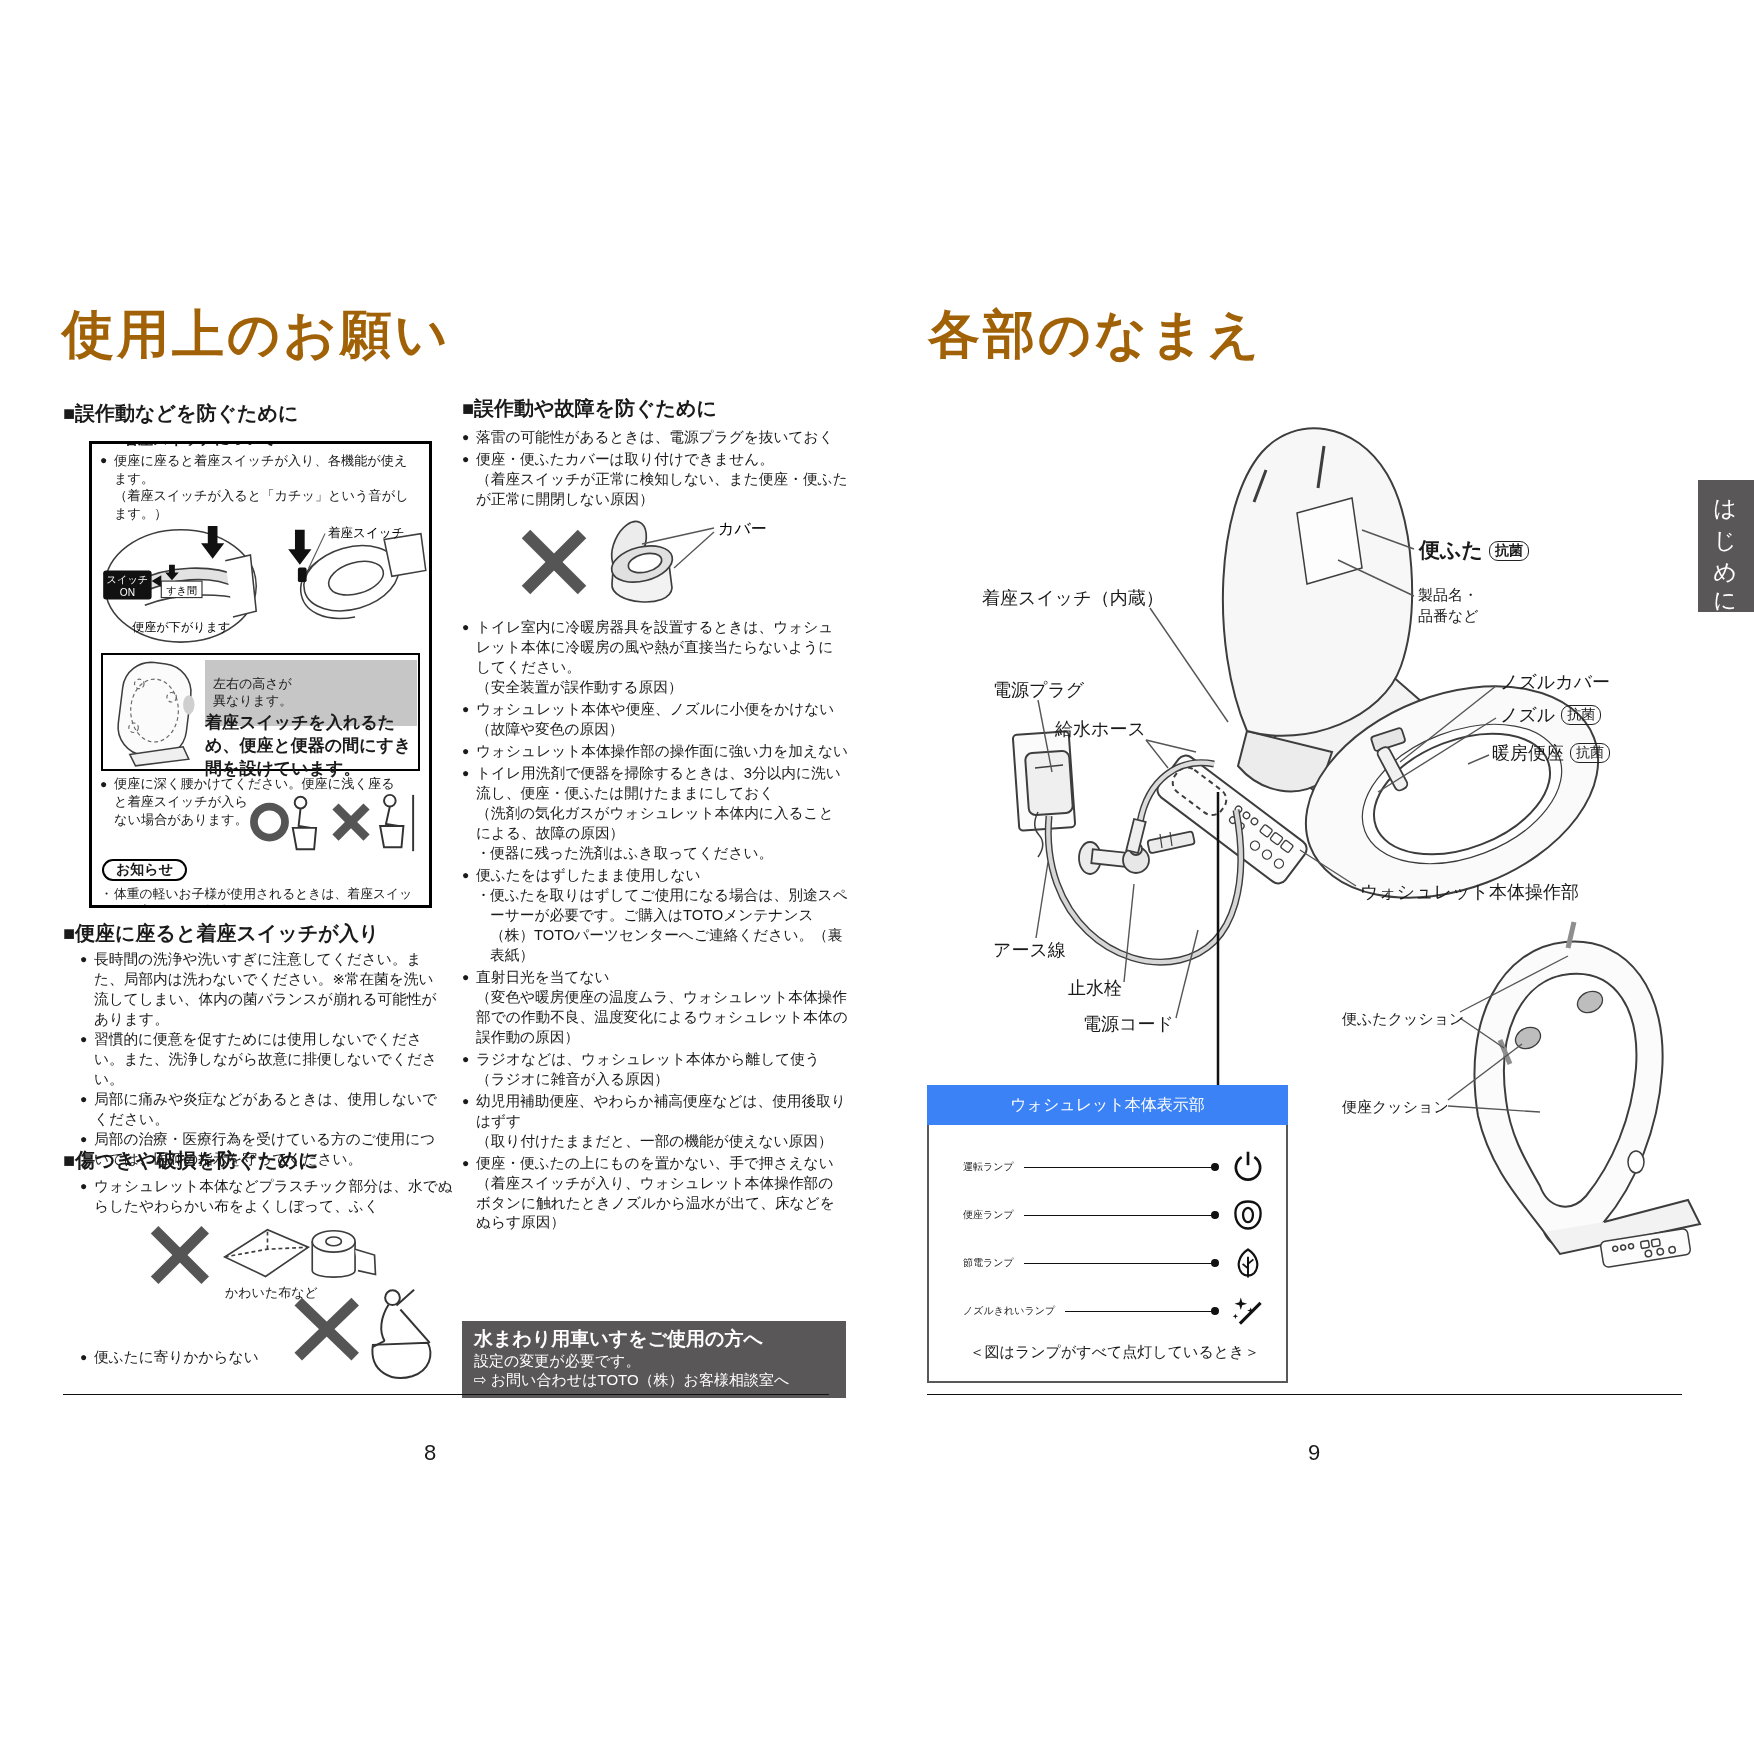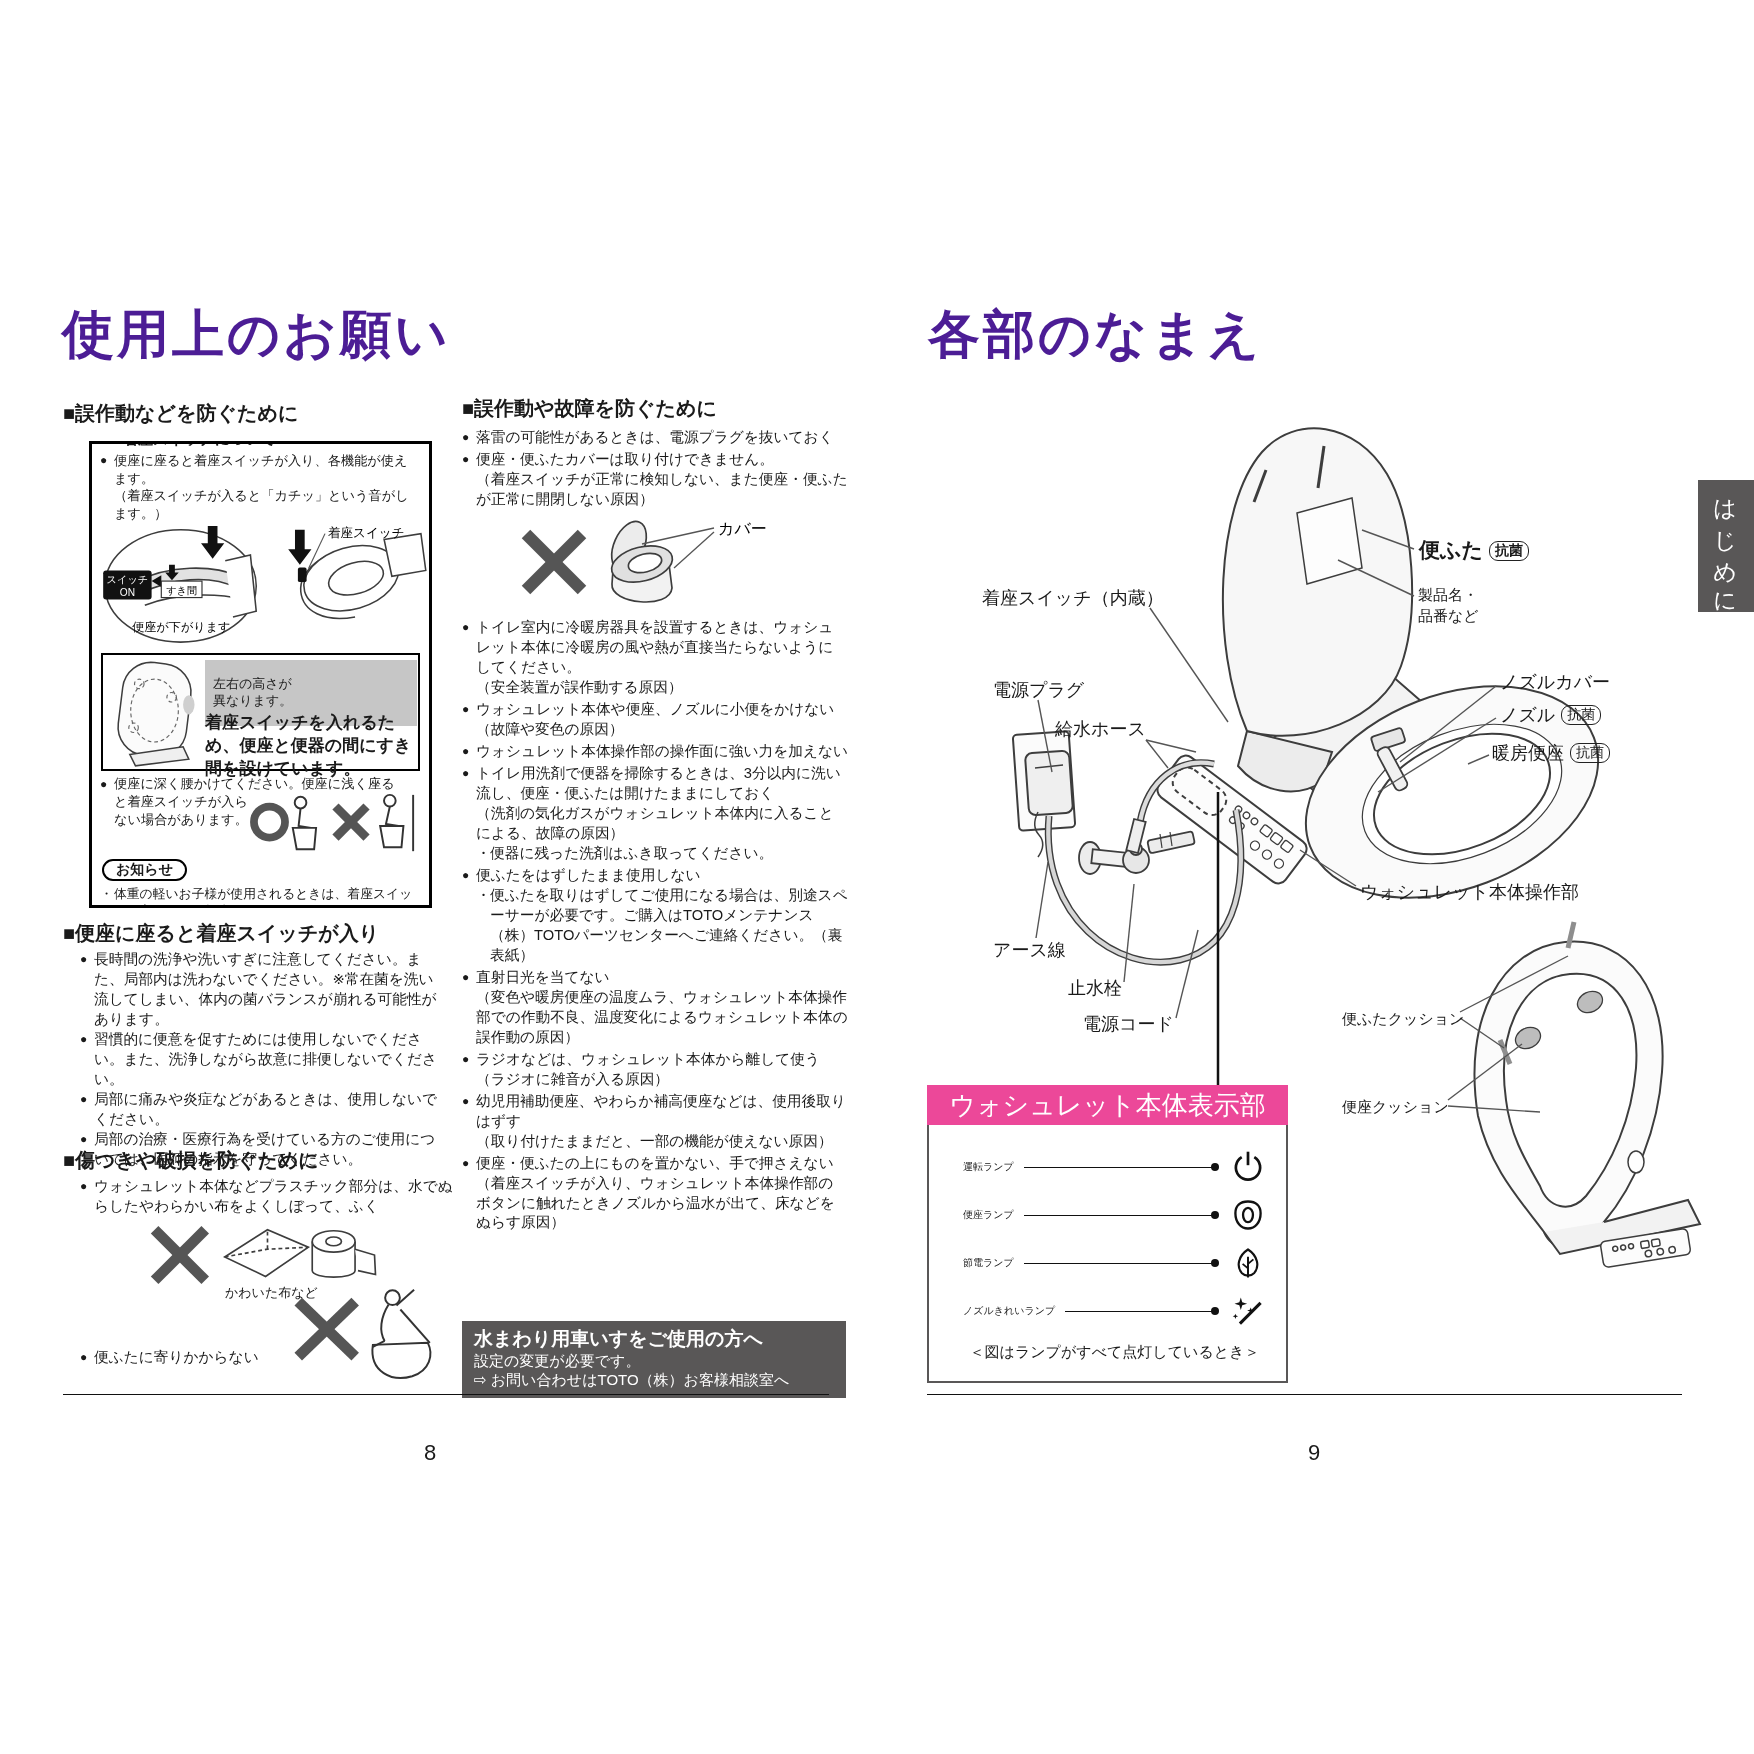--- a/index.html
+++ b/index.html
@@ -1,20 +1,20 @@
 <!DOCTYPE html>
 <html><head>
 <meta charset="utf-8">
 <style>
   html,body{margin:0;padding:0;background:#888;}
   #page{position:relative;width:1754px;height:1754px;background:#fff;overflow:hidden;
         font-family:"Liberation Sans","DejaVu Sans",sans-serif;color:#1a1a1a;}
   svg text{font-family:"Liberation Sans","DejaVu Sans",sans-serif;}
   .abs{position:absolute;}
-  .ttl{position:absolute;font-size:52px;font-weight:bold;color:#4c1d95;letter-spacing:3px;white-space:nowrap;}
+  .ttl{position:absolute;font-size:52px;font-weight:bold;color:#a16207;letter-spacing:3px;white-space:nowrap;}
   .sech{position:absolute;font-size:20px;font-weight:bold;white-space:nowrap;}
   
   .hang{position:relative;padding-left:14px;}
   .hang::before{content:"●";position:absolute;left:0;top:1px;font-size:12px;}
   .sub{display:block;position:relative;padding-left:14px;}
   .sub::before{content:"・";position:absolute;left:0;}
   .paren{display:block;}
   .b15{font-size:14.7px;line-height:1.36;}
   .b13{font-size:13.2px;line-height:1.33;}
   
@@ -34,21 +34,21 @@
   .graybox{position:absolute;left:462px;top:1321px;width:384px;box-sizing:border-box;
            background:#595757;color:#fff;padding:6px 22px 8px 12px;}
   .graybox .g1{font-size:19px;font-weight:bold;line-height:1.25;}
   .graybox .g2{font-size:15px;line-height:1.3;}
   
   .lbl{position:absolute;font-size:18px;white-space:nowrap;}
   .lbl-s{position:absolute;font-size:15px;white-space:nowrap;line-height:1.4;}
   .badge{display:inline-block;border:1.5px solid #222;border-radius:9px;padding:0 5px;font-size:14px;margin-left:6px;vertical-align:2px;}
   
   #panel{position:absolute;left:927px;top:1085px;width:361px;box-sizing:border-box;}
-  #panel .hdr{background:#ec4899;color:#fff;height:40px;line-height:40px;text-align:center;font-size:26px;}
+  #panel .hdr{background:#3b82f6;color:#fff;height:40px;line-height:40px;text-align:center;font-size:16px;}
   #panel .bd{border:2px solid #595757;border-top:none;box-sizing:border-box;height:258px;padding:18px 20px 0 34px;}
   .lamp-row{display:flex;align-items:center;height:48px;}
   .lamp-label{font-size:10px;white-space:nowrap;}
   .lamp-line{flex:1;border-top:1.6px solid #111;margin-left:10px;position:relative;}
   .lamp-line::after{content:"";position:absolute;right:-1px;top:-4.6px;width:8px;height:8px;background:#111;border-radius:50%;}
   .lamp-icon{width:36px;height:36px;margin-left:12px;flex:0 0 auto;}
   .panel-note{font-size:15px;text-align:center;margin-top:8px;white-space:nowrap;}
   
   #tab{position:absolute;left:1698px;top:480px;width:56px;height:132px;background:#595757;color:#fff;
        writing-mode:vertical-rl;font-size:23px;letter-spacing:5px;display:flex;align-items:center;justify-content:center;}

